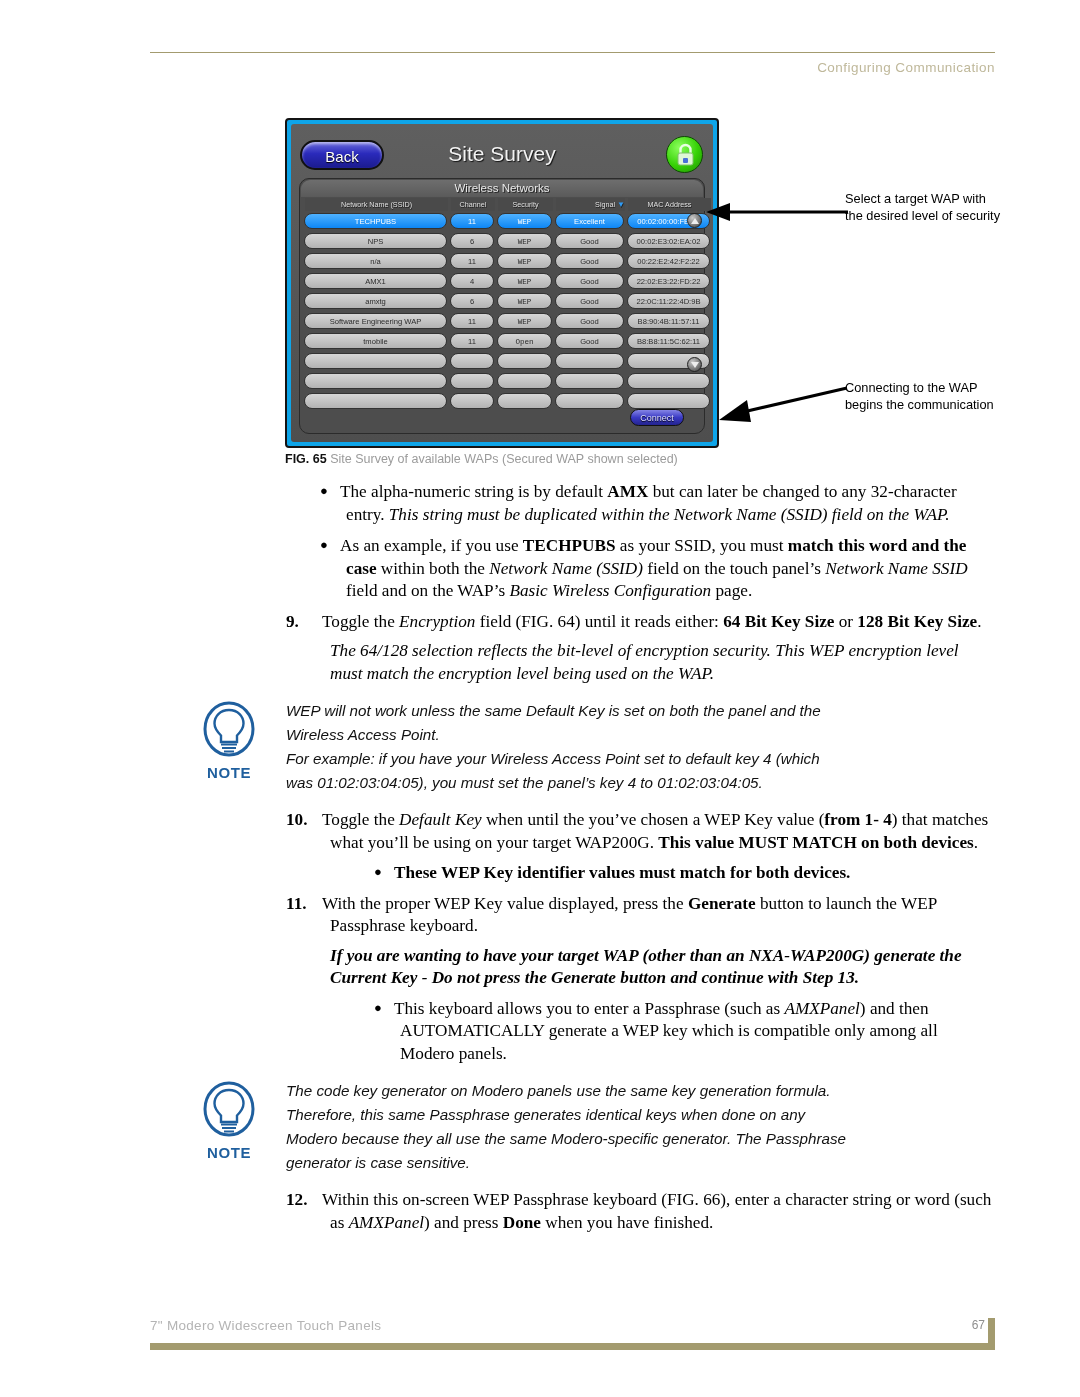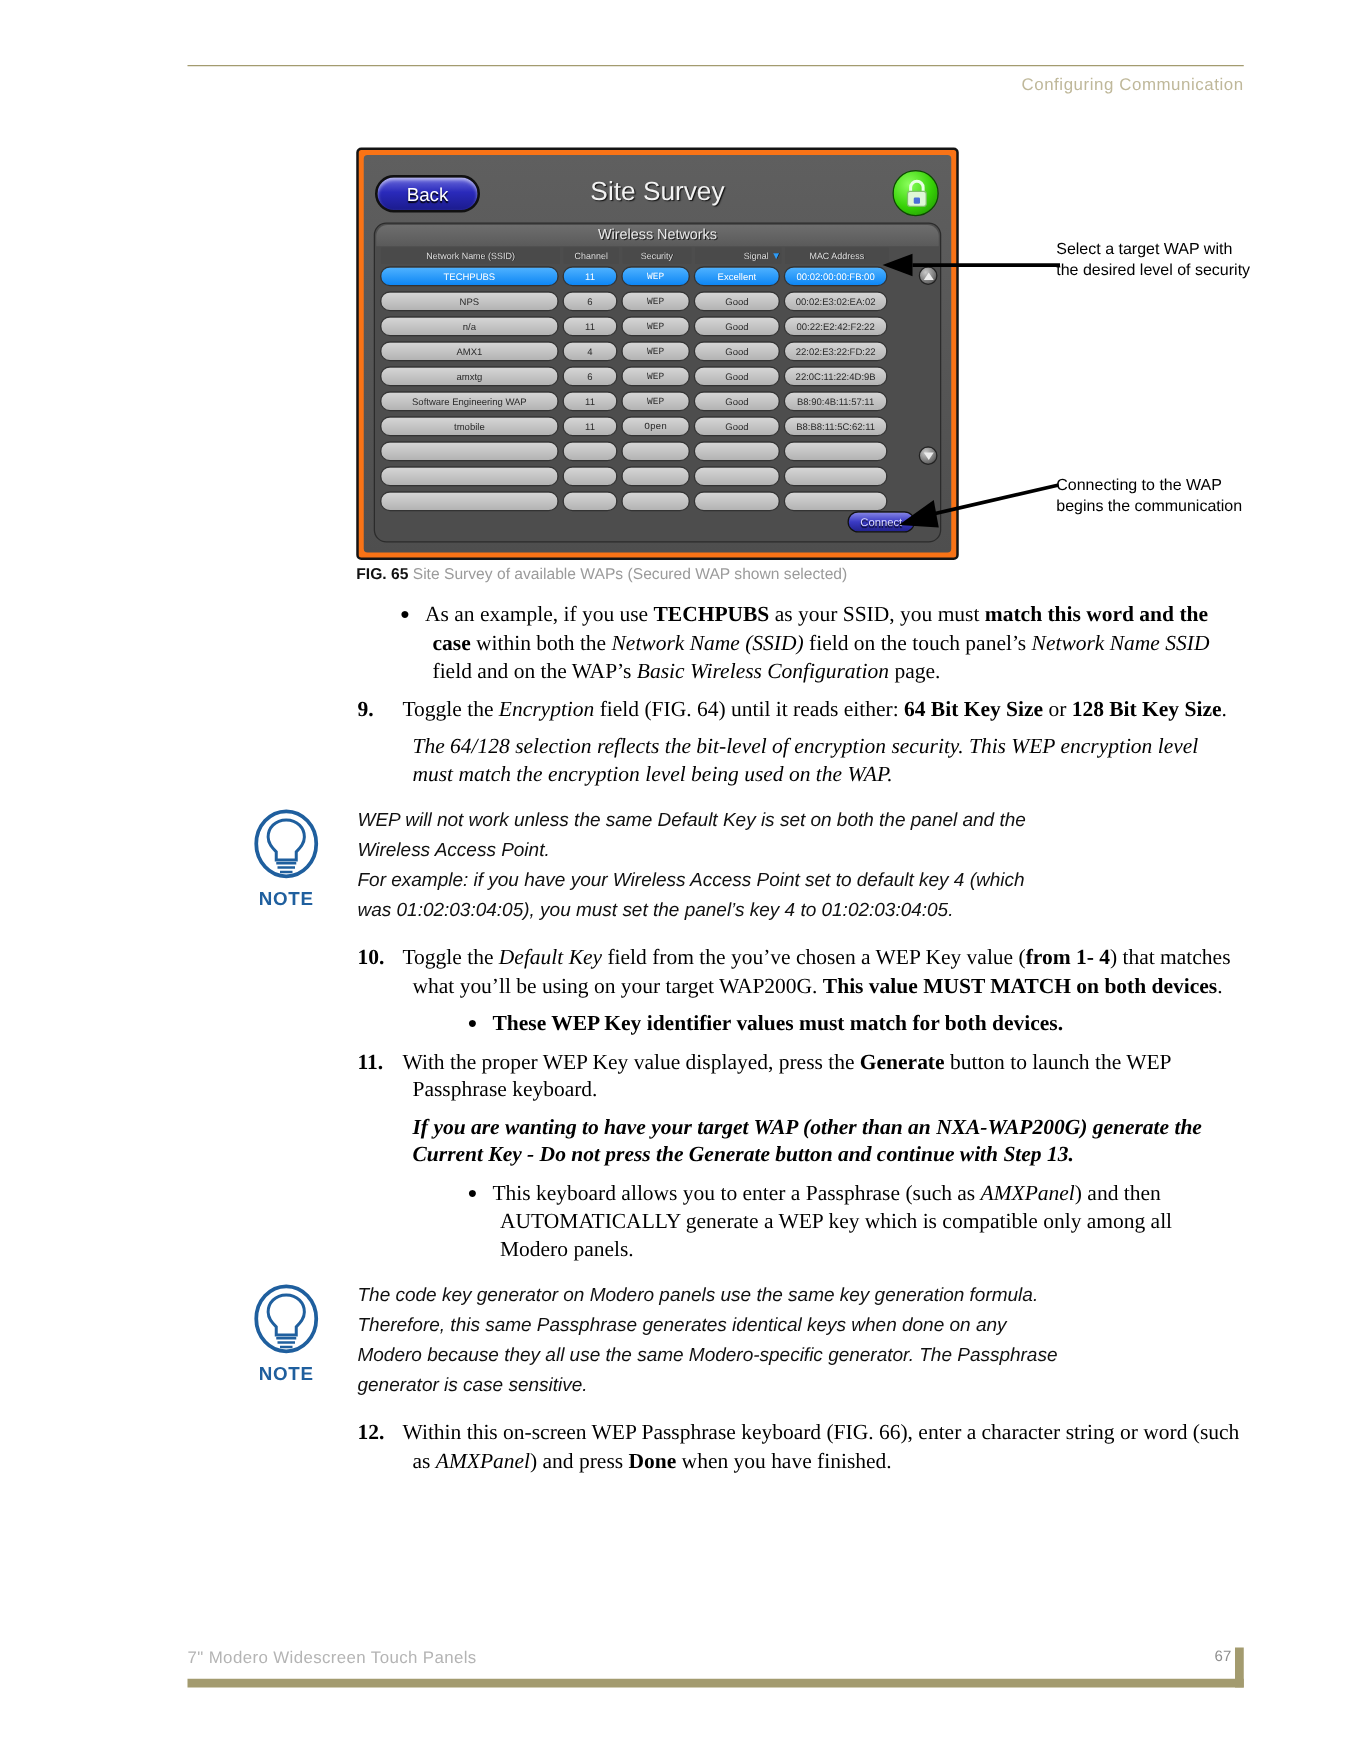--- a/index.html
+++ b/index.html
@@ -46,23 +46,23 @@
   #figure-block {
     position: absolute;
     left: 285px;
     top: 118px;
     width: 430px;
     height: 330px;
   }
   .panel-frame {
     position: absolute;
     left: 0; top: 0;
-    width: 482px;
+    width: 434px;
     height: 330px;
-    background: #f97316;
+    background: #0ea5e9;
     border: 2px solid #141414;
     border-radius: 4px;
     box-sizing: border-box;
   }
   .panel-inner {
     position: absolute;
     left: 4px; top: 4px; right: 4px; bottom: 4px;
     background: linear-gradient(#5f5f5f, #4e4e4e);
     border-radius: 3px;
   }
@@ -495,20 +495,23 @@
 <div class="callout" id="callout-1">Select a target WAP with the desired level of security</div>
 <div class="callout" id="callout-2">Connecting to the WAP begins the communication</div>
 
 <div id="fig-caption">
   <span class="fig-no">FIG. 65</span>
   <span>Site Survey of available WAPs (Secured WAP shown selected)</span>
 </div>
 
 <div id="body-text">
 
+  <p class="bullet">
+    <span class="dot">●</span><span>The alpha-numeric string is by default </span><b>AMX</b><span> but can later be changed to any 32-character entry. </span><i>This string must be duplicated within the Network Name (SSID) field on the WAP.</i>
+  </p>
 
   <p class="bullet">
     <span class="dot">●</span><span>As an example, if you use </span><b>TECHPUBS</b><span> as your SSID, you must </span><b>match this word and the case</b><span> within both the </span><i>Network Name (SSID)</i><span> field on the touch panel’s </span><i>Network Name SSID</i><span> field and on the WAP’s </span><i>Basic Wireless Configuration</i><span> page.</span>
   </p>
 
   <p class="step">
     <span class="num">9.</span><span>Toggle the </span><i>Encryption</i><span> field (FIG. 64) until it reads either: </span><b>64 Bit Key Size</b><span> or </span><b>128 Bit Key Size</b><span>.</span>
   </p>
   <p class="sub-note">The 64/128 selection reflects the bit-level of encryption security. This WEP encryption level must match the encryption level being used on the WAP.</p>
 
@@ -525,21 +528,21 @@
     </div>
     <div class="note-text">
       <div>WEP will not work unless the same Default Key is set on both the panel and the</div>
       <div>Wireless Access Point.</div>
       <div>For example: if you have your Wireless Access Point set to default key 4 (which</div>
       <div>was 01:02:03:04:05), you must set the panel’s key 4 to 01:02:03:04:05.</div>
     </div>
   </div>
 
   <p class="step">
-    <span class="num">10.</span><span>Toggle the </span><i>Default Key</i><span> field from the you’ve chosen a WEP Key value (</span><b>from 1- 4</b><span>) that matches what you’ll be using on your target WAP200G. </span><b>This value MUST MATCH on both devices</b><span>.</span>
+    <span class="num">10.</span><span>Toggle the </span><i>Default Key</i><span> when until the you’ve chosen a WEP Key value (</span><b>from 1- 4</b><span>) that matches what you’ll be using on your target WAP200G. </span><b>This value MUST MATCH on both devices</b><span>.</span>
   </p>
 
   <p class="bullet bullet2">
     <span class="dot">●</span><b>These WEP Key identifier values must match for both devices.</b>
   </p>
 
   <p class="step">
     <span class="num">11.</span><span>With the proper WEP Key value displayed, press the </span><b>Generate</b><span> button to launch the WEP Passphrase keyboard.</span>
   </p>
   <p class="sub-note">

